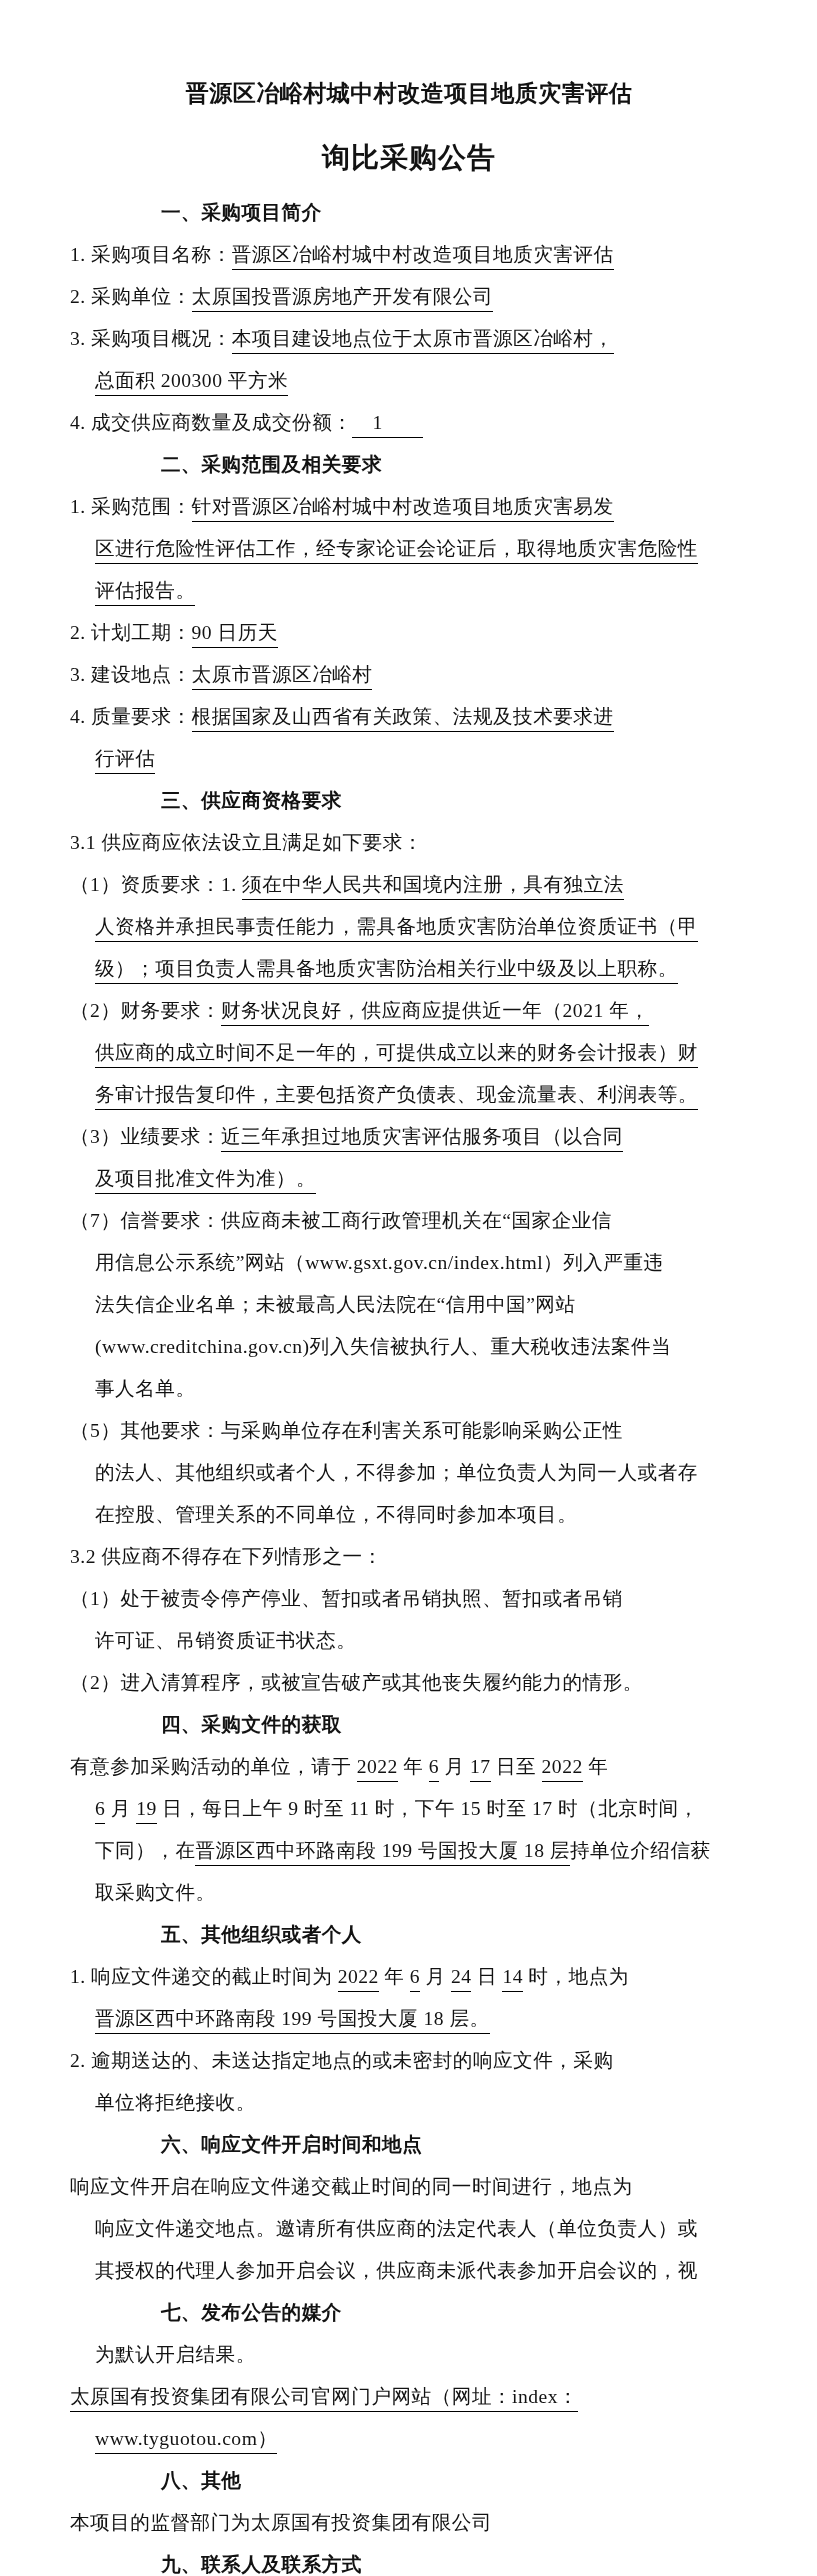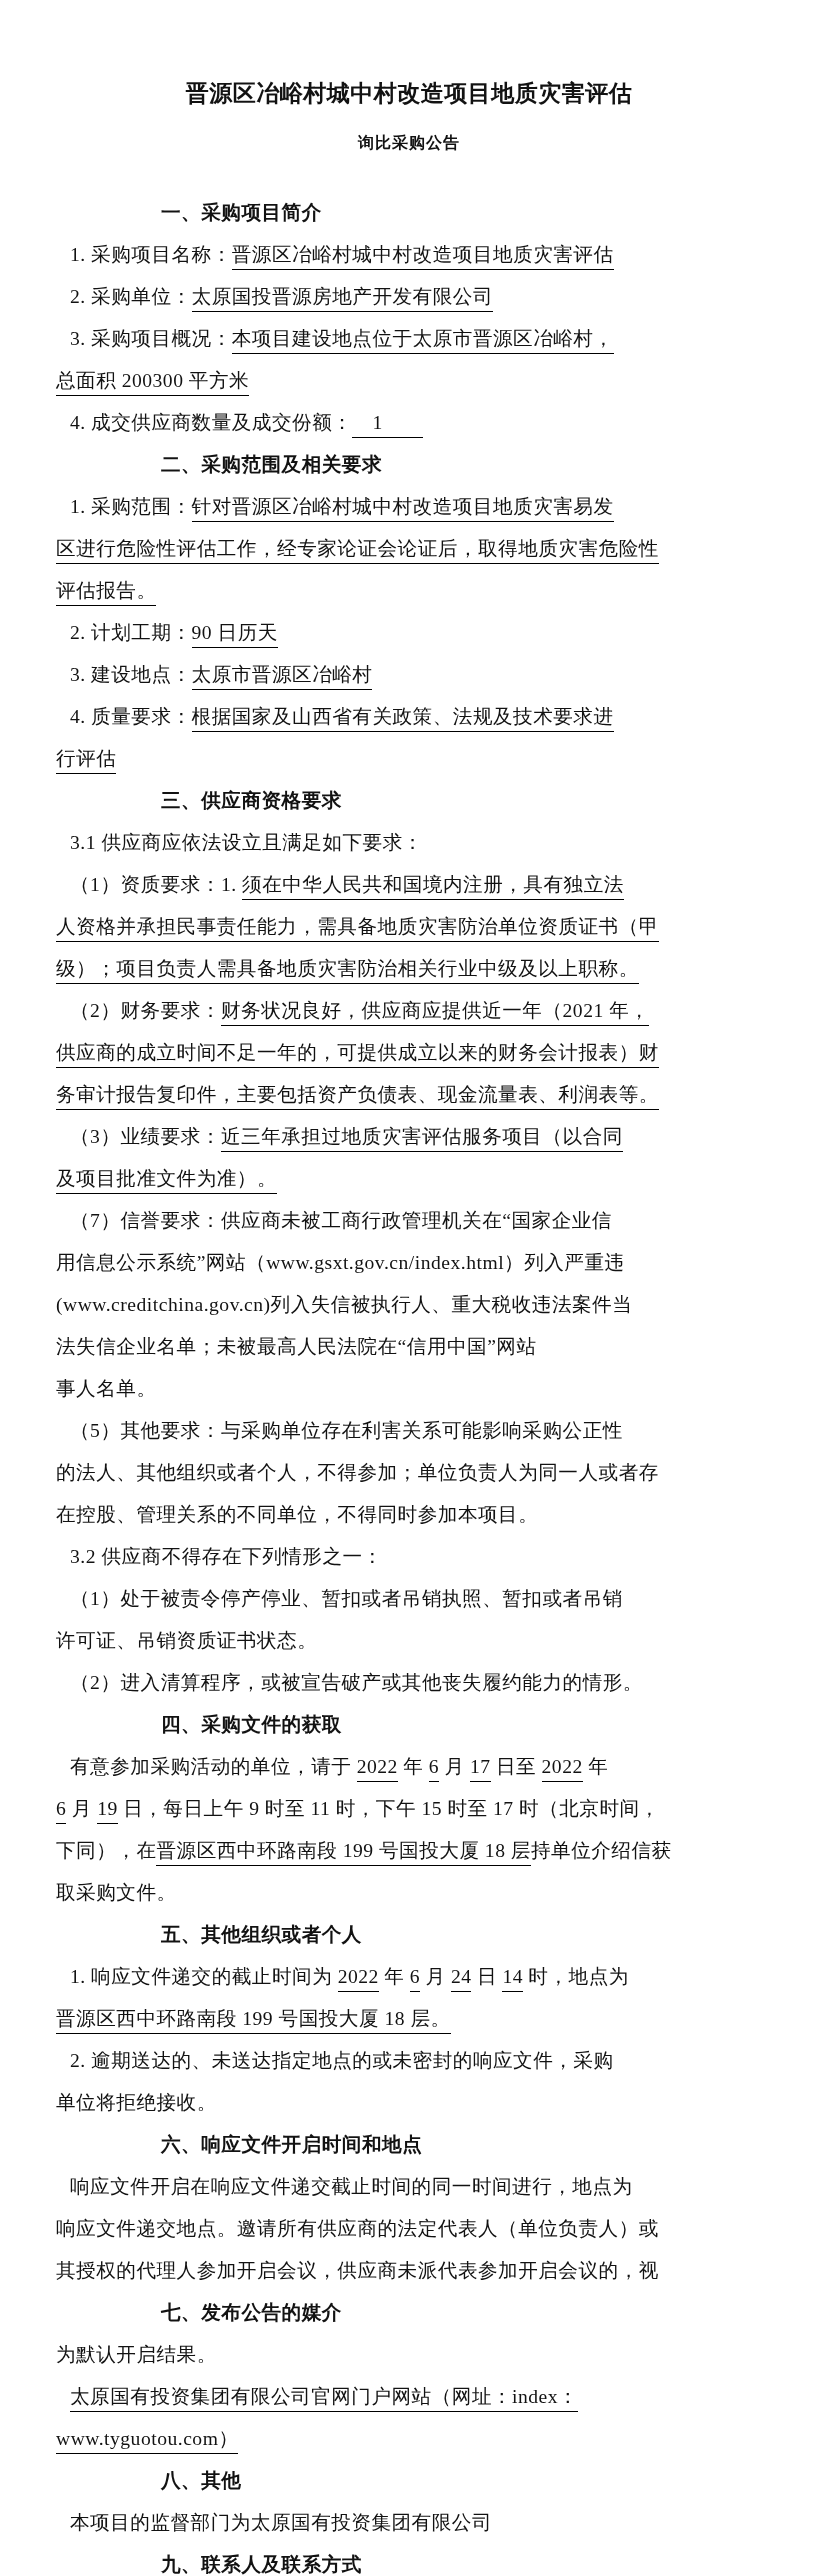--- a/index.html
+++ b/index.html
@@ -10,27 +10,27 @@
     font-family:"Liberation Serif","DejaVu Serif",serif;
     color:#121212;
     overflow:hidden;
   }
   .page{position:absolute;inset:0;background:#ffffff;}
   .titles{
     position:absolute;top:77px;left:0;width:818px;
     text-align:center;font-weight:bold;
   }
   .title1{font-size:23px;line-height:33px;letter-spacing:0.5px;}
-  .title2{font-size:16px;line-height:33px;margin-top:16px;letter-spacing:1px;}
+  .title2{font-size:28px;line-height:33px;margin-top:31px;letter-spacing:1px;}
   .doc-body{position:absolute;top:192px;left:0;width:818px;}
   .line{
     white-space:pre;
     font-size:19.6px;
     height:42px;line-height:42px;
-    padding-left:56px;
+    padding-left:95px;
     letter-spacing:0.5px;
   }
   .line.first{padding-left:70px;}
   .line.heading{padding-left:161px;font-weight:bold;}
   .u{border-bottom:1.5px solid #000;padding-bottom:3.6px;}
 </style>
 </head>
 <body>
 
 <div class="page">
@@ -58,22 +58,22 @@
       <div class="line first"><span>（1）资质要求：1. </span><span class="u">须在中华人民共和国境内注册，具有独立法</span></div>
       <div class="line cont"><span class="u">人资格并承担民事责任能力，需具备地质灾害防治单位资质证书（甲</span></div>
       <div class="line cont"><span class="u">级）；项目负责人需具备地质灾害防治相关行业中级及以上职称。</span></div>
       <div class="line first"><span>（2）财务要求：</span><span class="u">财务状况良好，供应商应提供近一年（2021 年，</span></div>
       <div class="line cont"><span class="u">供应商的成立时间不足一年的，可提供成立以来的财务会计报表）财</span></div>
       <div class="line cont"><span class="u">务审计报告复印件，主要包括资产负债表、现金流量表、利润表等。</span></div>
       <div class="line first"><span>（3）业绩要求：</span><span class="u">近三年承担过地质灾害评估服务项目（以合同</span></div>
       <div class="line cont"><span class="u">及项目批准文件为准）。</span></div>
       <div class="line first"><span>（7）信誉要求：供应商未被工商行政管理机关在“国家企业信</span></div>
       <div class="line cont"><span>用信息公示系统”网站（www.gsxt.gov.cn/index.html）列入严重违</span></div>
+      <div class="line cont"><span>法失信企业名单；未被最高人民法院在“信用中国”网站</span></div>
       <div class="line cont"><span>(www.creditchina.gov.cn)列入失信被执行人、重大税收违法案件当</span></div>
-      <div class="line cont"><span>法失信企业名单；未被最高人民法院在“信用中国”网站</span></div>
       <div class="line cont"><span>事人名单。</span></div>
       <div class="line first"><span>（5）其他要求：与采购单位存在利害关系可能影响采购公正性</span></div>
       <div class="line cont"><span>的法人、其他组织或者个人，不得参加；单位负责人为同一人或者存</span></div>
       <div class="line cont"><span>在控股、管理关系的不同单位，不得同时参加本项目。</span></div>
       <div class="line first"><span>3.2 供应商不得存在下列情形之一：</span></div>
       <div class="line first"><span>（1）处于被责令停产停业、暂扣或者吊销执照、暂扣或者吊销</span></div>
       <div class="line cont"><span>许可证、吊销资质证书状态。</span></div>
       <div class="line first"><span>（2）进入清算程序，或被宣告破产或其他丧失履约能力的情形。</span></div>
       <div class="line heading"><span>四、采购文件的获取</span></div>
       <div class="line first"><span>有意参加采购活动的单位，请于 </span><span class="u">2022</span><span> 年 </span><span class="u">6</span><span> 月 </span><span class="u">17</span><span> 日至 </span><span class="u">2022</span><span> 年</span></div>

